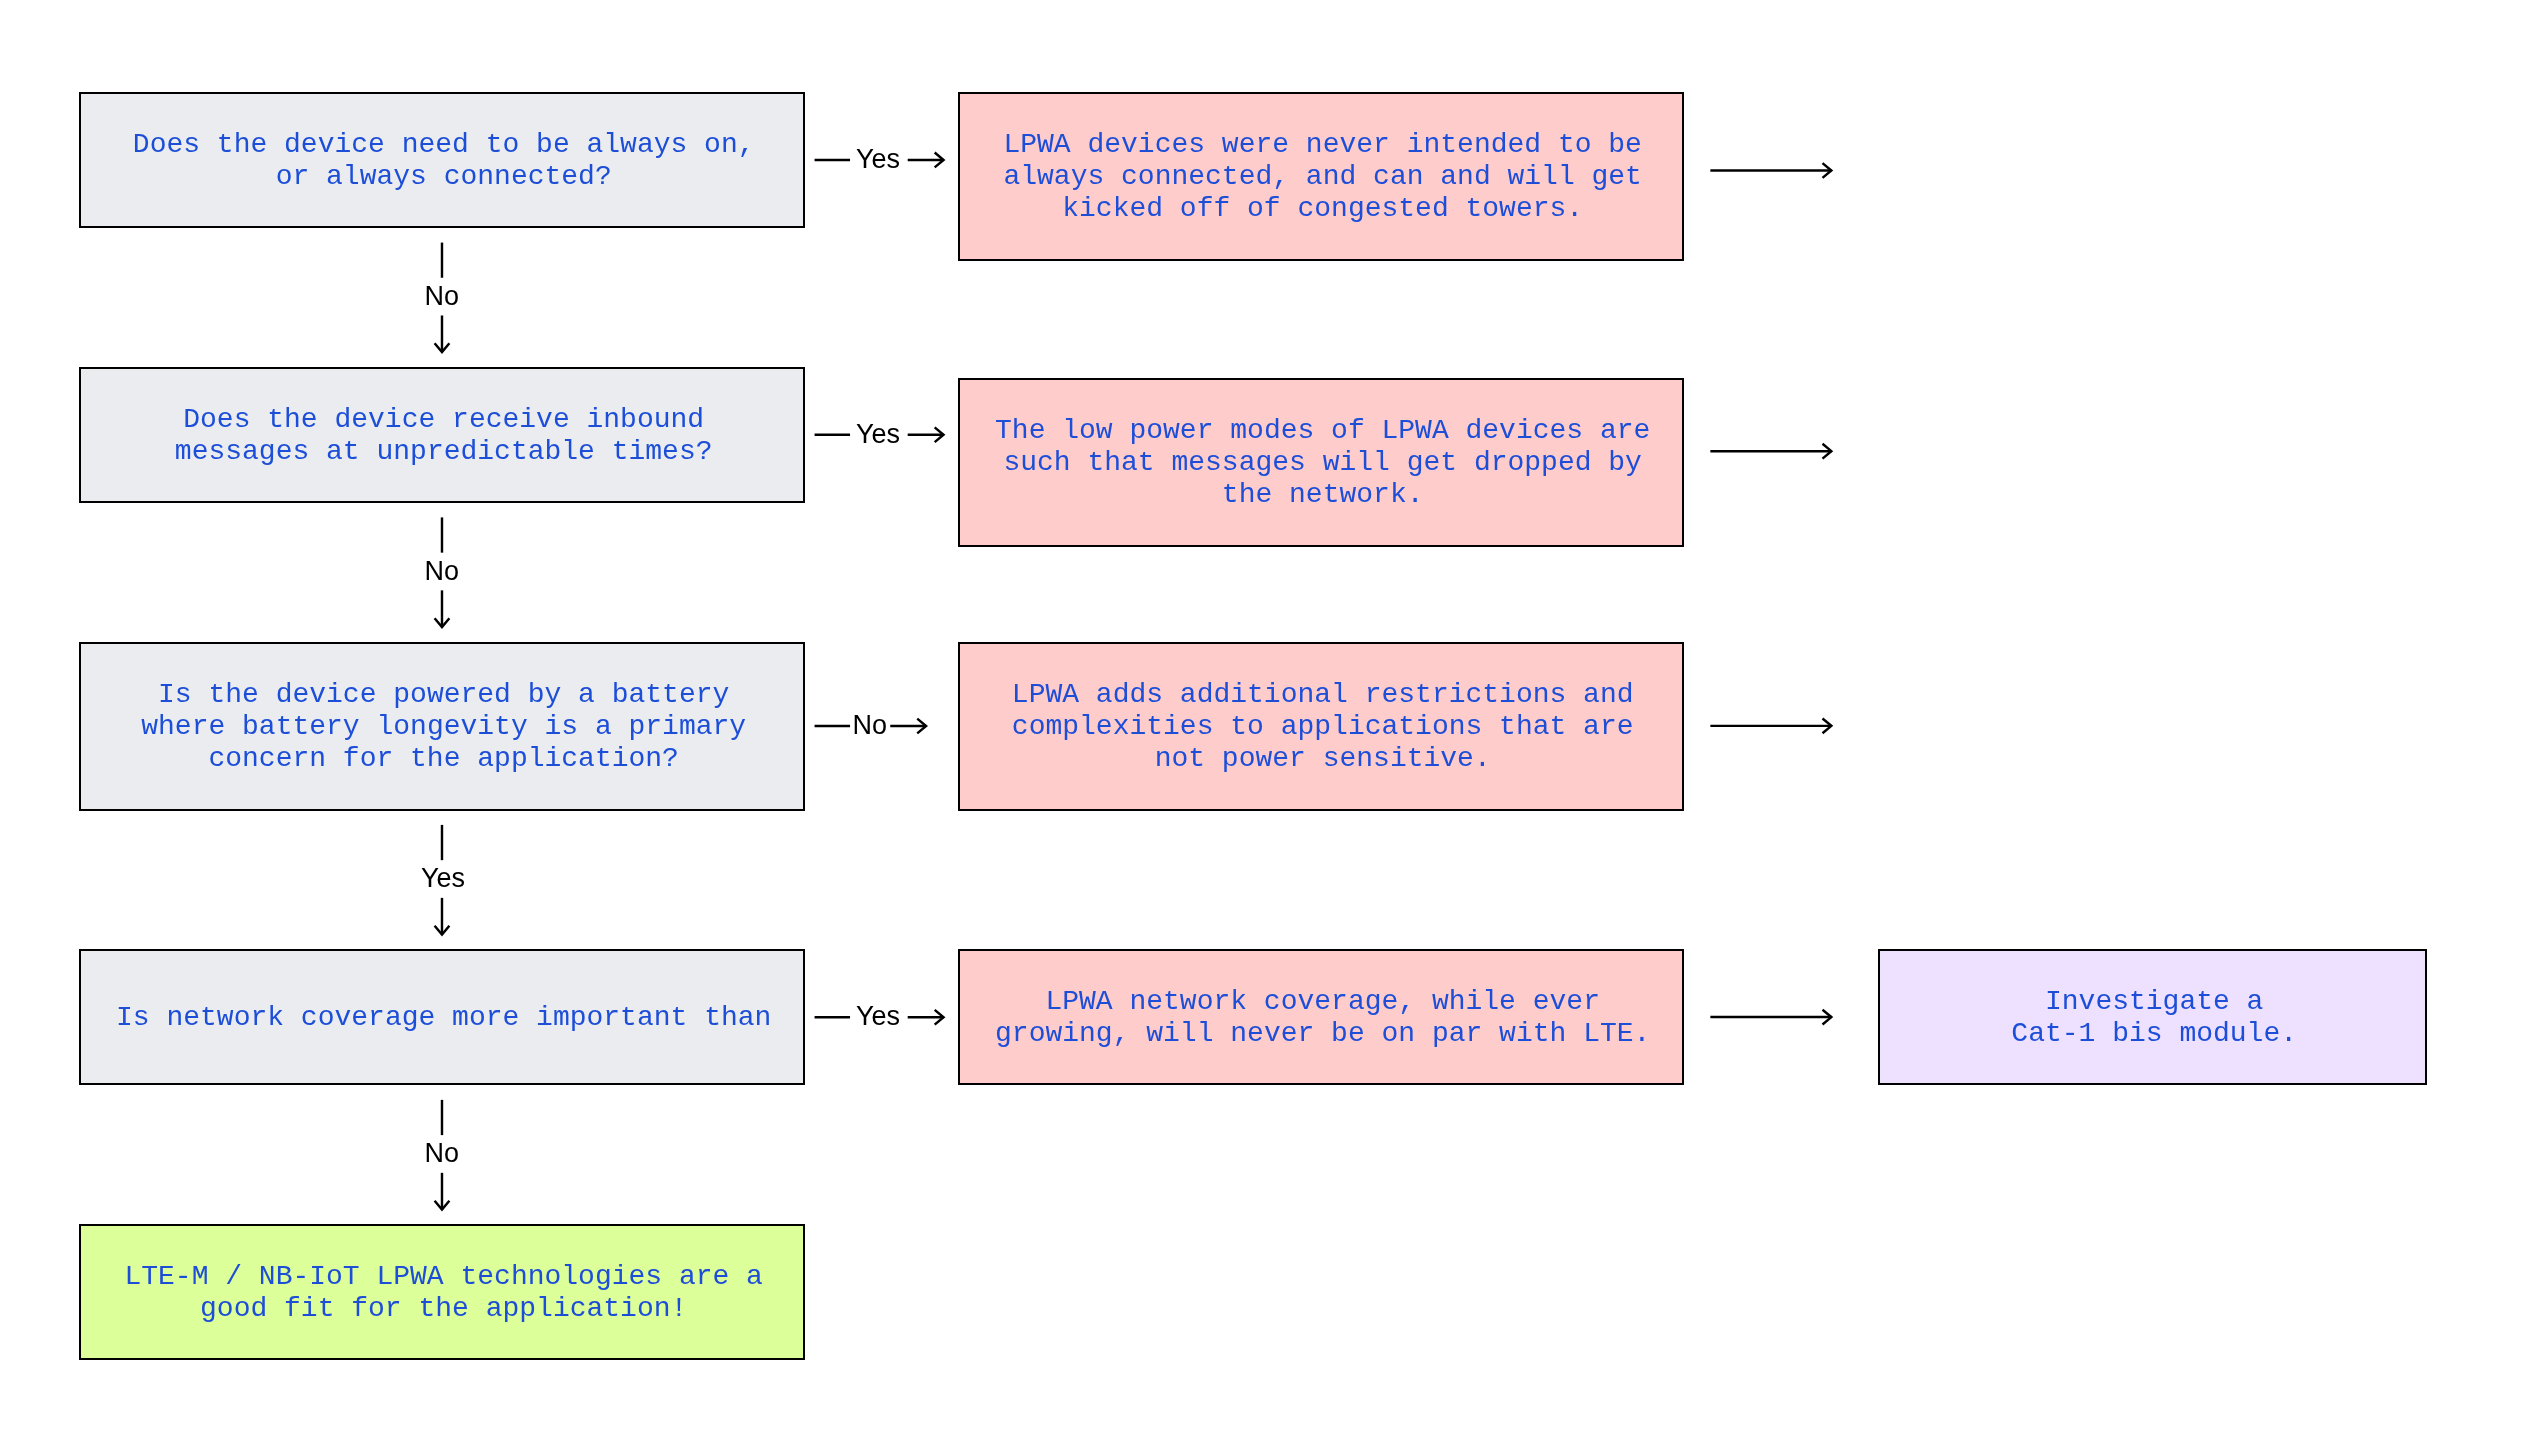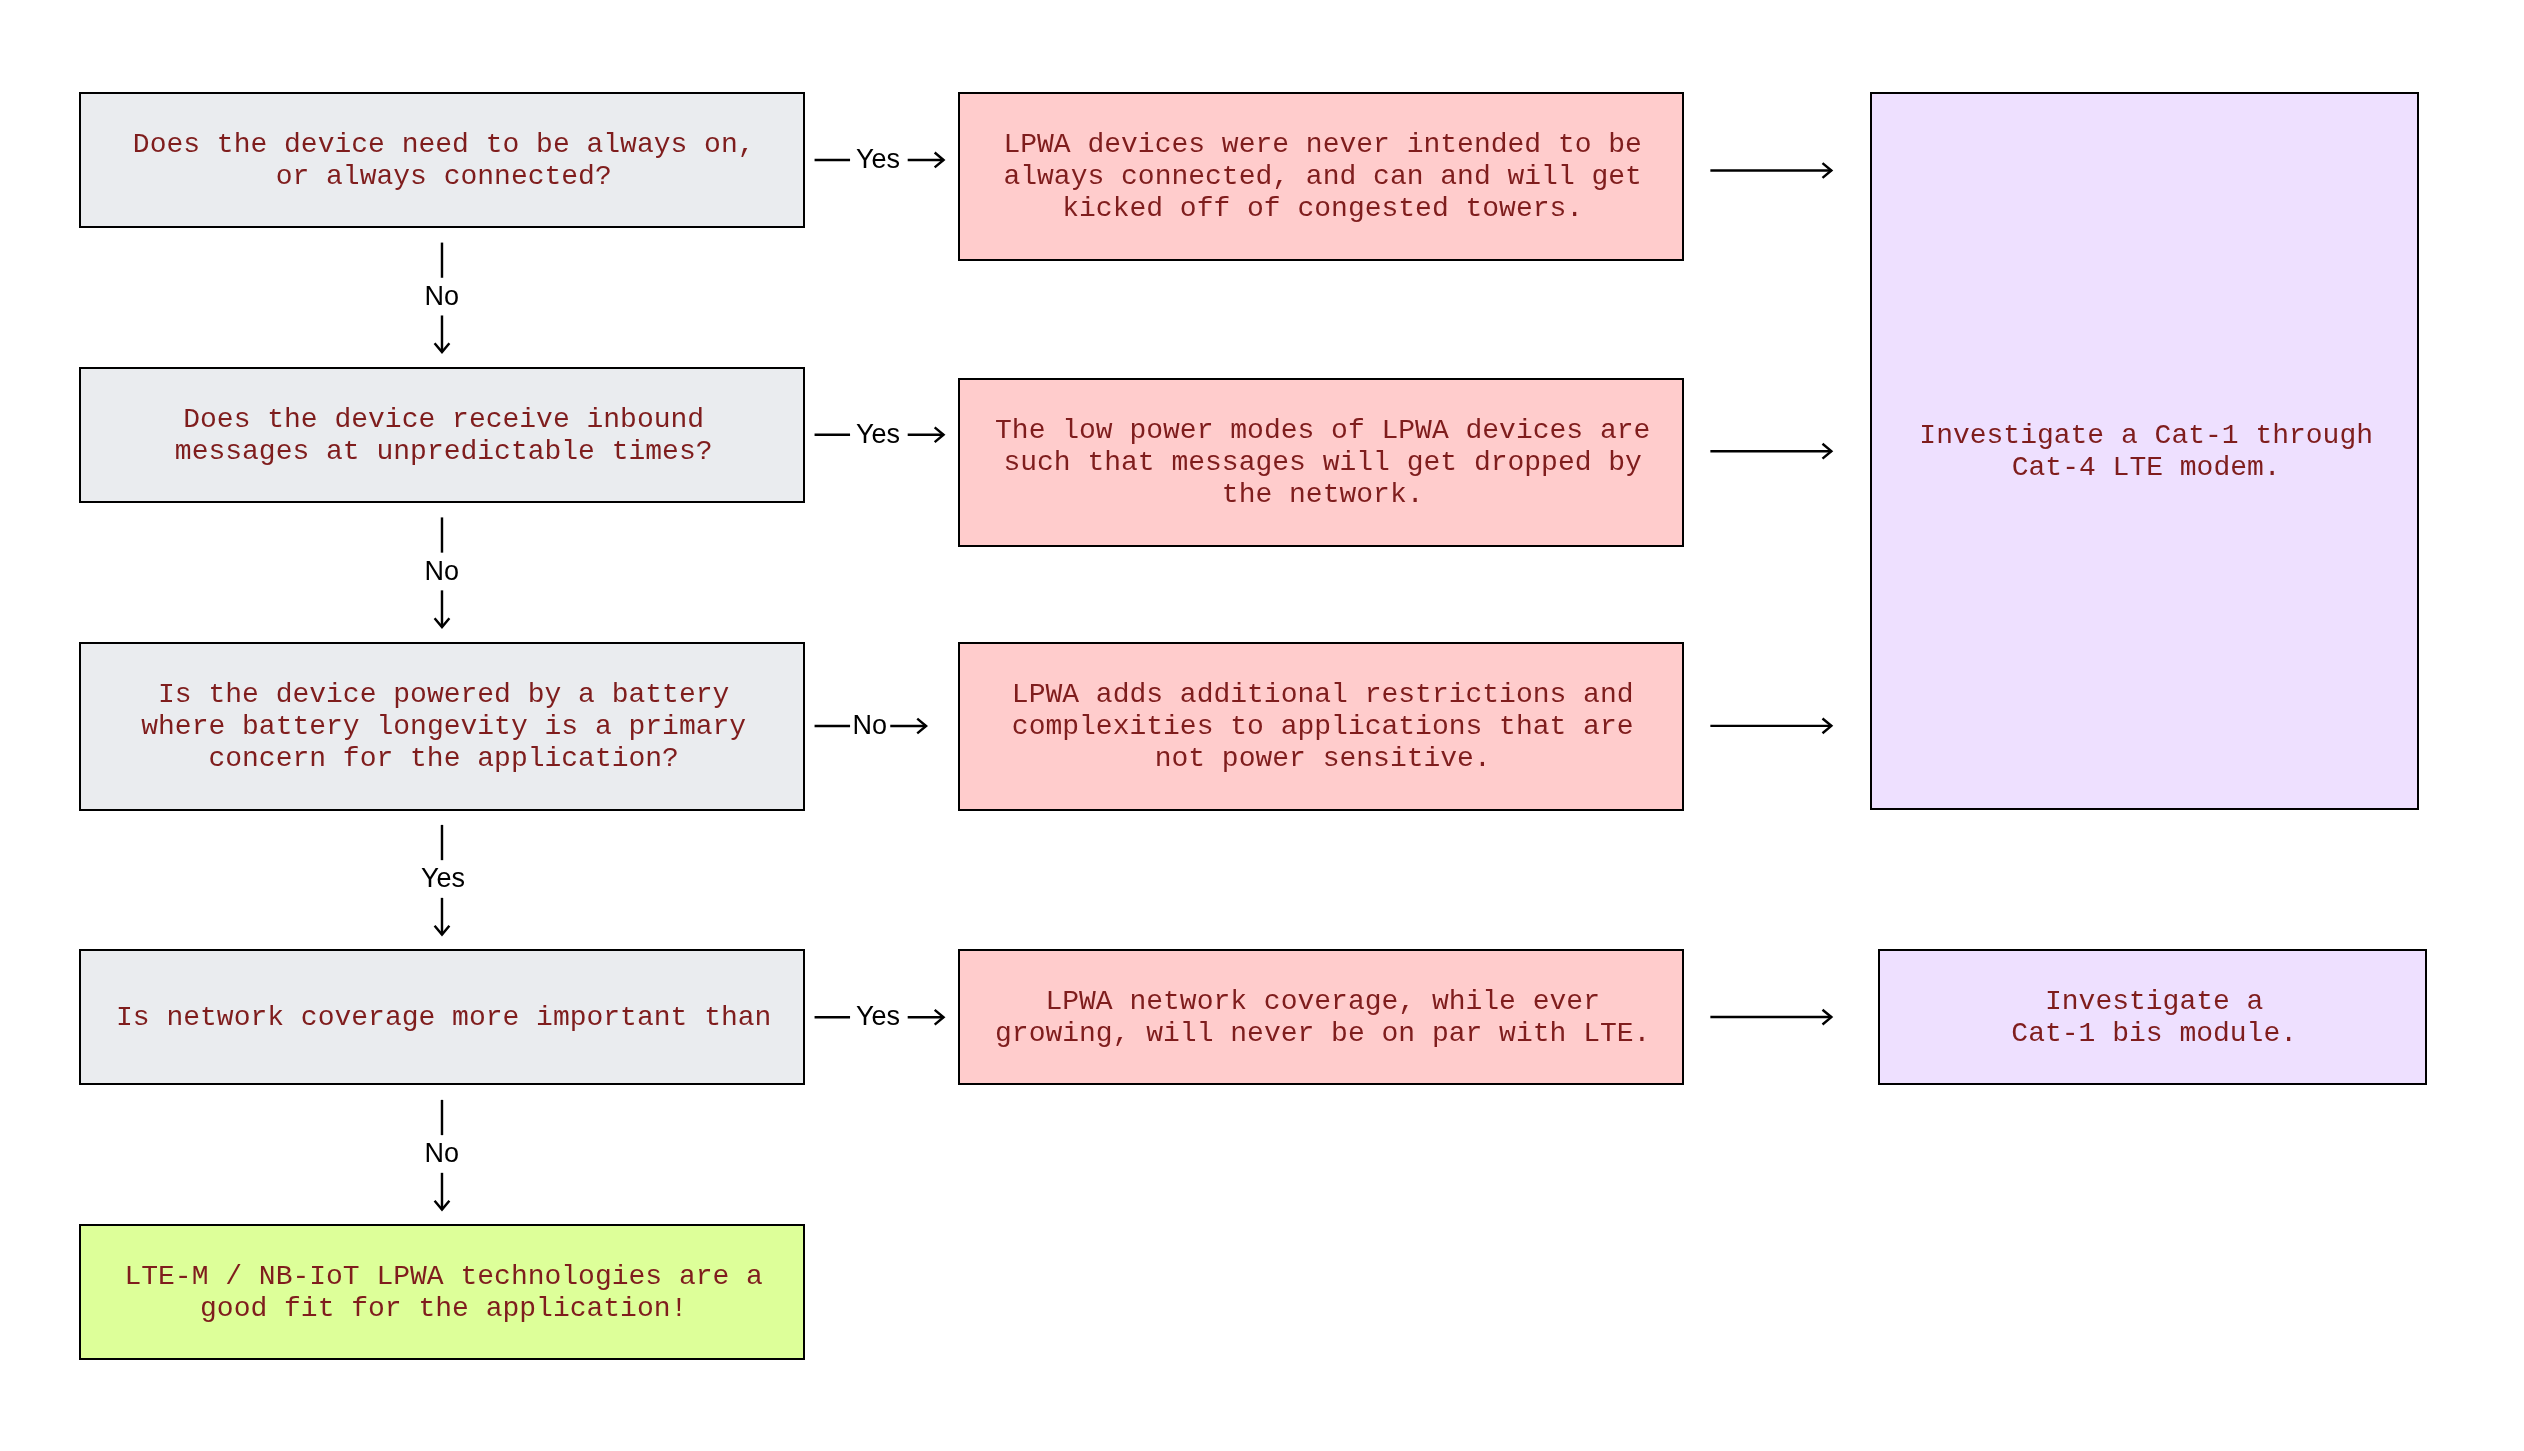--- a/index.html
+++ b/index.html
@@ -14,21 +14,21 @@
   .node {
     position: absolute;
     box-sizing: border-box;
     border: 2.4px solid #000000;
     display: flex;
     align-items: center;
     justify-content: center;
     font-family: "Liberation Mono", monospace;
     font-size: 28px;
     line-height: 32px;
-    color: #7f1d1d;
+    color: #1d4ed8;
   }
   .node-text { text-align: center; white-space: pre; position: relative; left: 1.7px; top: 0.9px; }
   .node-text .txt { display: block; }
   .n-decision { background: #eaecef; }
   .n-reason   { background: #ffcccc; }
   .n-outcome  { background: #eee0ff; }
   .n-success  { background: #ddff99; }
   .edge-label {
     position: absolute;
     font-family: "Liberation Sans", sans-serif;
@@ -106,23 +106,20 @@
     </div>
   <div class="node n-reason" style="left:958px;top:367px;width:726px;height:169px;margin-top:11px;">
       <div class="node-text"><span class="txt">The low power modes of LPWA devices are</span><span class="txt">such that messages will get dropped by</span><span class="txt">the network.</span></div>
     </div>
   <div class="node n-reason" style="left:958px;top:642px;width:726px;height:169px;">
       <div class="node-text"><span class="txt">LPWA adds additional restrictions and</span><span class="txt">complexities to applications that are</span><span class="txt">not power sensitive.</span></div>
     </div>
   <div class="node n-reason" style="left:958px;top:949px;width:726px;height:136px;">
       <div class="node-text"><span class="txt">LPWA network coverage, while ever</span><span class="txt">growing, will never be on par with LTE.</span></div>
     </div>
-  <div class="node n-outcome" style="left:1870px;top:92px;width:549px;height:718px;">
-      <div class="node-text"><span class="txt">Investigate a Cat-1 through</span><span class="txt">Cat-4 LTE modem.</span></div>
-    </div>
   <div class="node n-outcome" style="left:1870px;top:949px;width:549px;height:136px;margin-left:8px;">
       <div class="node-text"><span class="txt">Investigate a</span><span class="txt">Cat-1 bis module.</span></div>
     </div>
   <div class="edge-label" style="left:853px;top:146px;width:47px;">Yes</div>
   <div class="edge-label" style="left:424px;top:283px;width:35px;">No</div>
   <div class="edge-label" style="left:853px;top:421px;width:47px;">Yes</div>
   <div class="edge-label" style="left:424px;top:558px;width:35px;">No</div>
   <div class="edge-label" style="left:852px;top:712px;width:35px;">No</div>
   <div class="edge-label" style="left:418px;top:865px;width:47px;">Yes</div>
   <div class="edge-label" style="left:853px;top:1003px;width:47px;">Yes</div>

